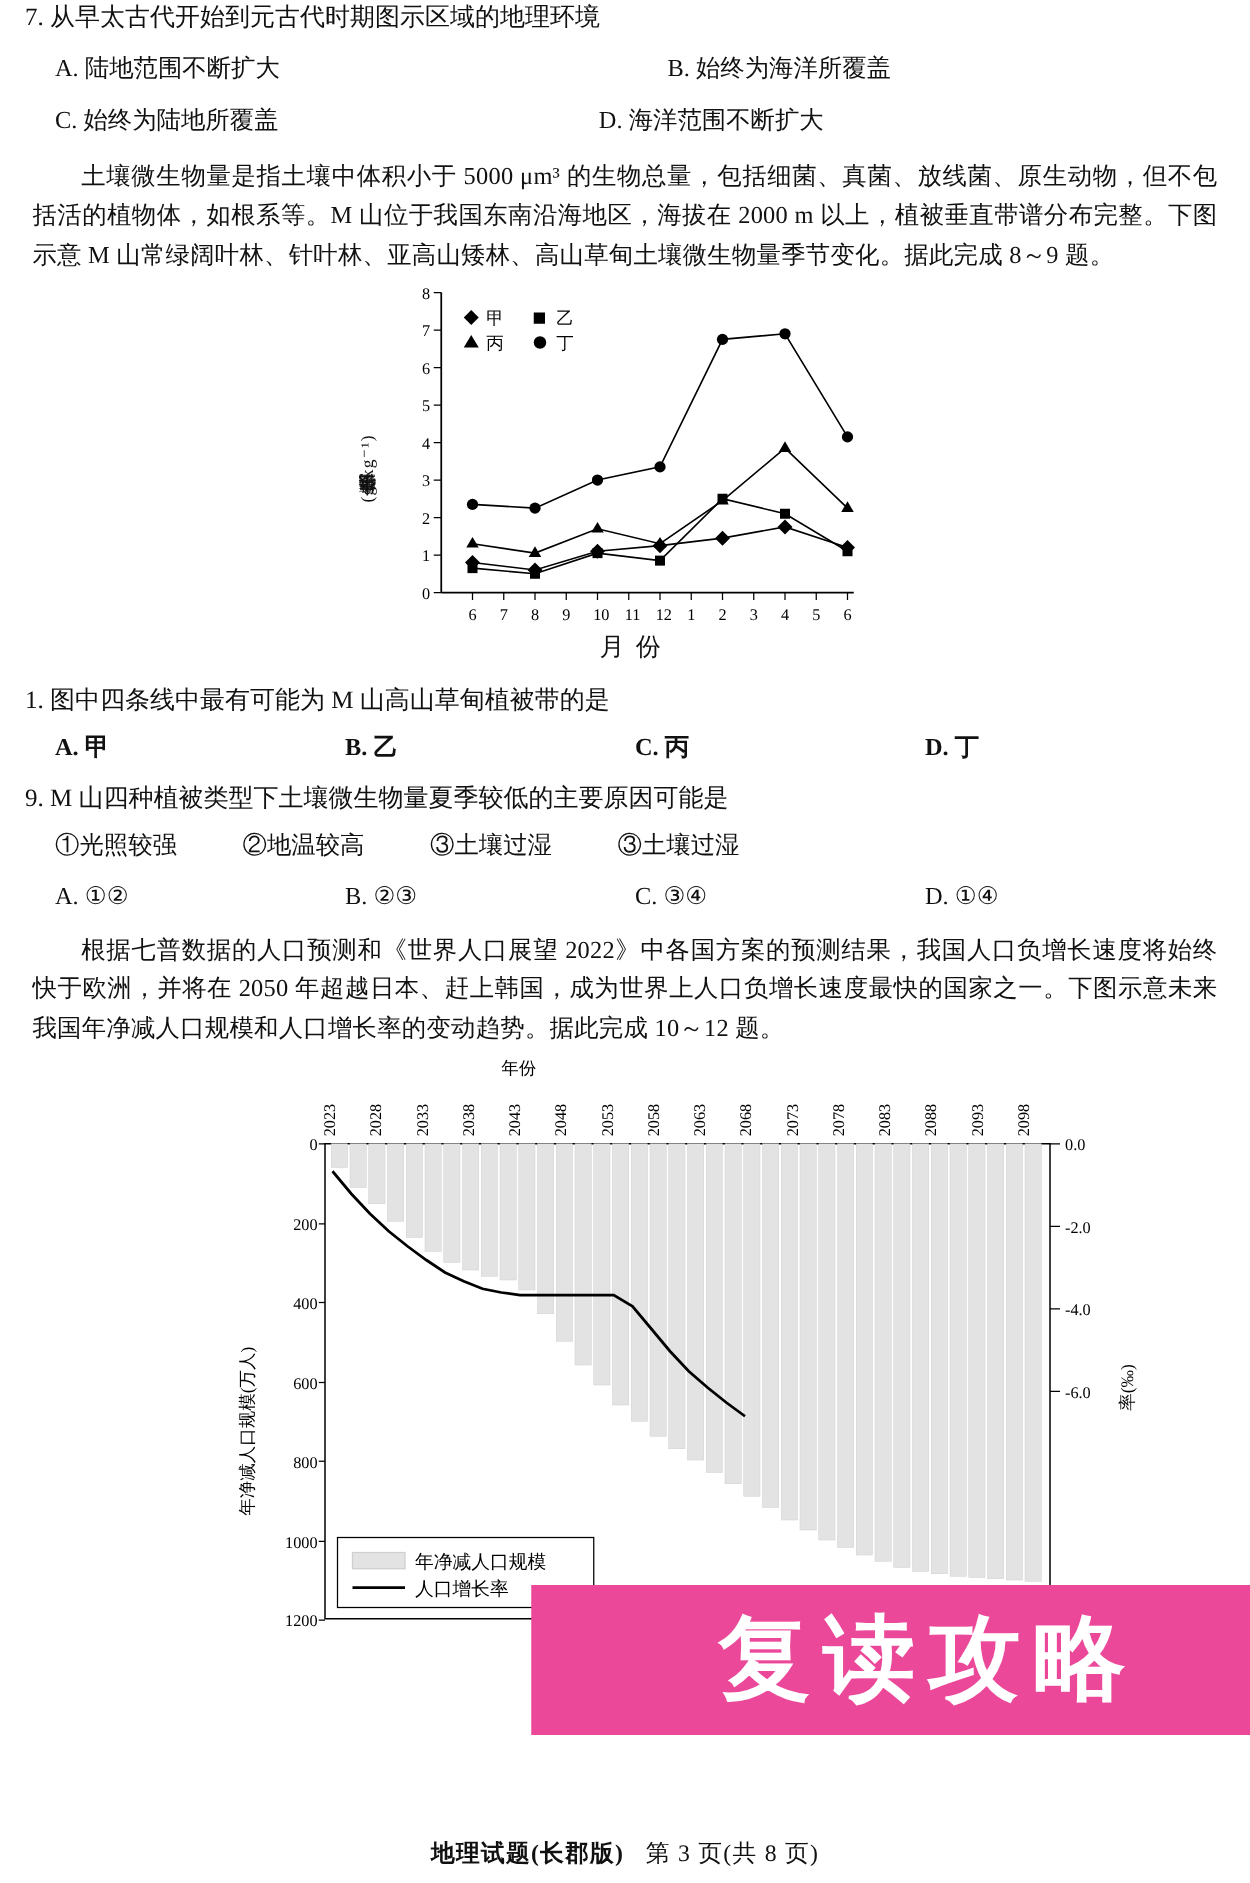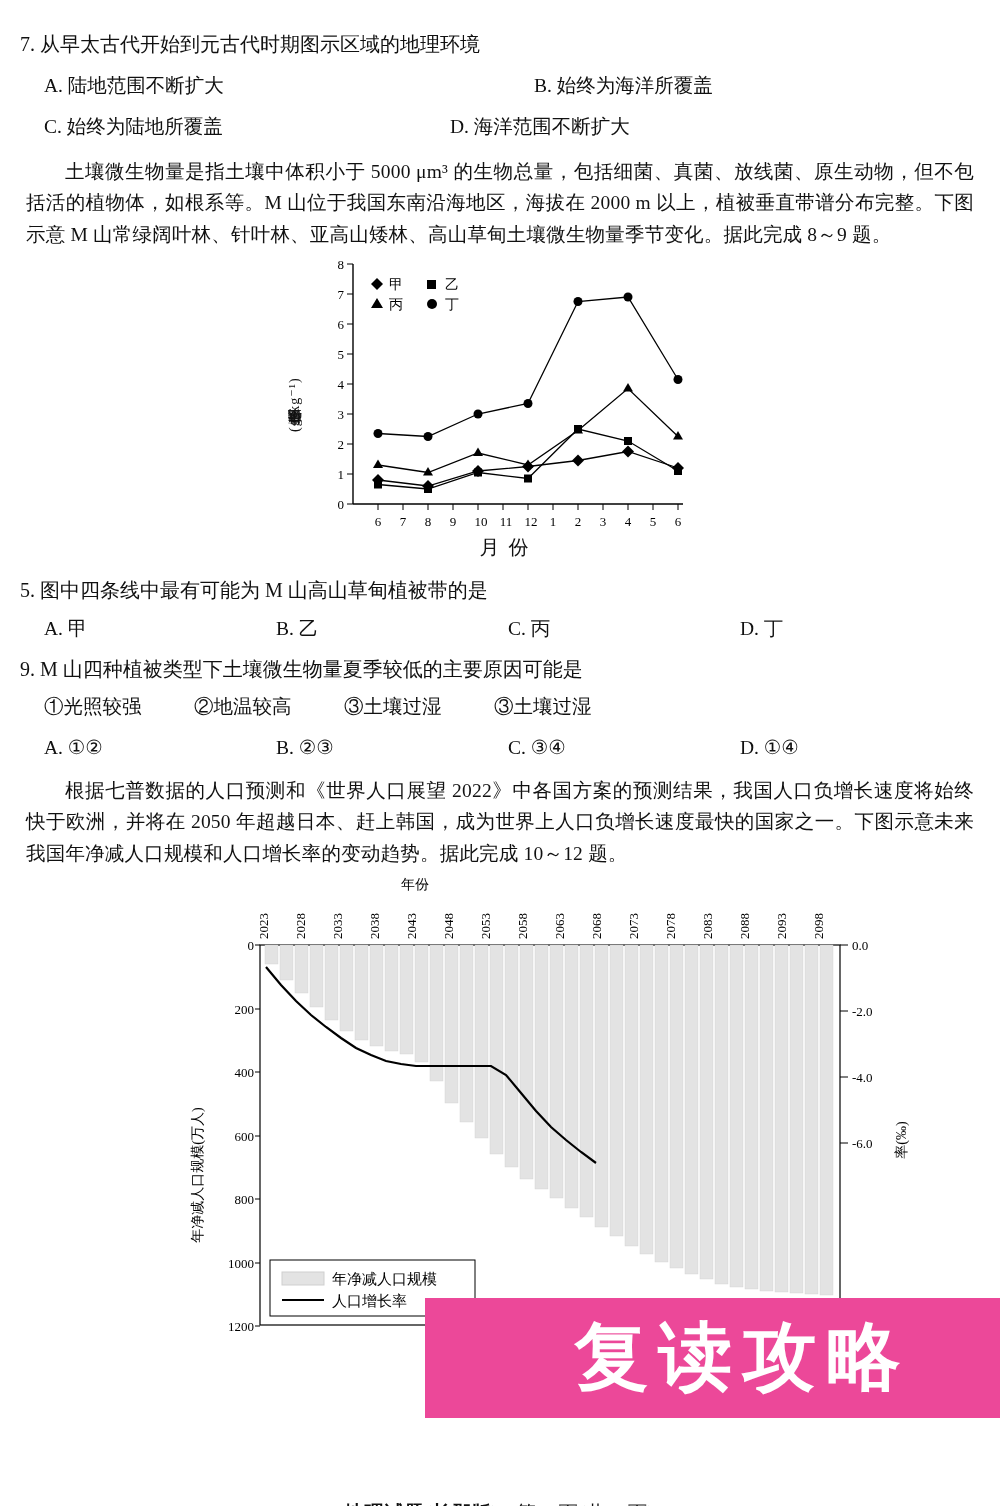--- a/index.html
+++ b/index.html
@@ -56,28 +56,28 @@
     letter-spacing:10px;
     display:flex;align-items:center;justify-content:center;
     font-family:"DejaVu Sans","Liberation Sans",sans-serif;
   }
 </style>
 </head>
 <body>
 
 <div class="page">
 
-  <div class="q-line" style="margin-top:30px;margin-left:20px;">7. 从早太古代开始到元古代时期图示区域的地理环境</div>
+  <div class="q-line" style="margin-left:20px;">7. 从早太古代开始到元古代时期图示区域的地理环境</div>
   <div class="opts" style="margin-top:12px;">
     <div class="op">A. 陆地范围不断扩大</div>
     <div class="op" style="margin-left:220px;">B. 始终为海洋所覆盖</div>
   </div>
-  <div class="opts" style="margin-top:12px;gap:44px;">
+  <div class="opts" style="margin-top:12px;">
     <div class="op">C. 始终为陆地所覆盖</div>
-    <div class="op" style="margin-left:92px;">D. 海洋范围不断扩大</div>
+    <div class="op" style="margin-left:120px;text-align:center;">D. 海洋范围不断扩大</div>
   </div>
 
   <div class="para" style="margin-top:14px;">土壤微生物量是指土壤中体积小于 5000 μm³ 的生物总量，包括细菌、真菌、放线菌、原生动物，但不包括活的植物体，如根系等。M 山位于我国东南沿海地区，海拔在 2000 m 以上，植被垂直带谱分布完整。下图示意 M 山常绿阔叶林、针叶林、亚高山矮林、高山草甸土壤微生物量季节变化。据此完成 8～9 题。</div>
 
   <div class="fig1">
     <div class="wrap">
       <div class="ylab">土壤微生物量(g·kg⁻¹)</div>
       <div class="plot-area">
         <svg width="400" height="290" viewBox="0 0 400 290">
 
@@ -187,22 +187,22 @@
             <text x="84" y="55">丙</text>
             <circle cx="127" cy="50" r="5" fill="#000"></circle>
             <text x="140" y="55">丁</text>
           </g>
         </svg>
         <div style="text-align:center;font-size:20px;margin-top:-10px;letter-spacing:2px;">月 份</div>
       </div>
     </div>
   </div>
 
-  <div class="q-sub">5. 图中四条线中最有可能为 M 山高山草甸植被带的是</div>
-  <div class="opts-row" style="margin-top:8px;">
+  <div class="q-sub">1. 图中四条线中最有可能为 M 山高山草甸植被带的是</div>
+  <div class="opts-row" style="margin-top:8px;font-weight:bold;">
     <div class="op">A. 甲</div>
     <div class="op">B. 乙</div>
     <div class="op">C. 丙</div>
     <div class="op">D. 丁</div>
   </div>
 
   <div class="q-sub2">9. M 山四种植被类型下土壤微生物量夏季较低的主要原因可能是</div>
   <div class="circ-row" style="margin-top:6px;">
     <div class="op">①光照较强</div>
     <div class="op">②地温较高</div>

